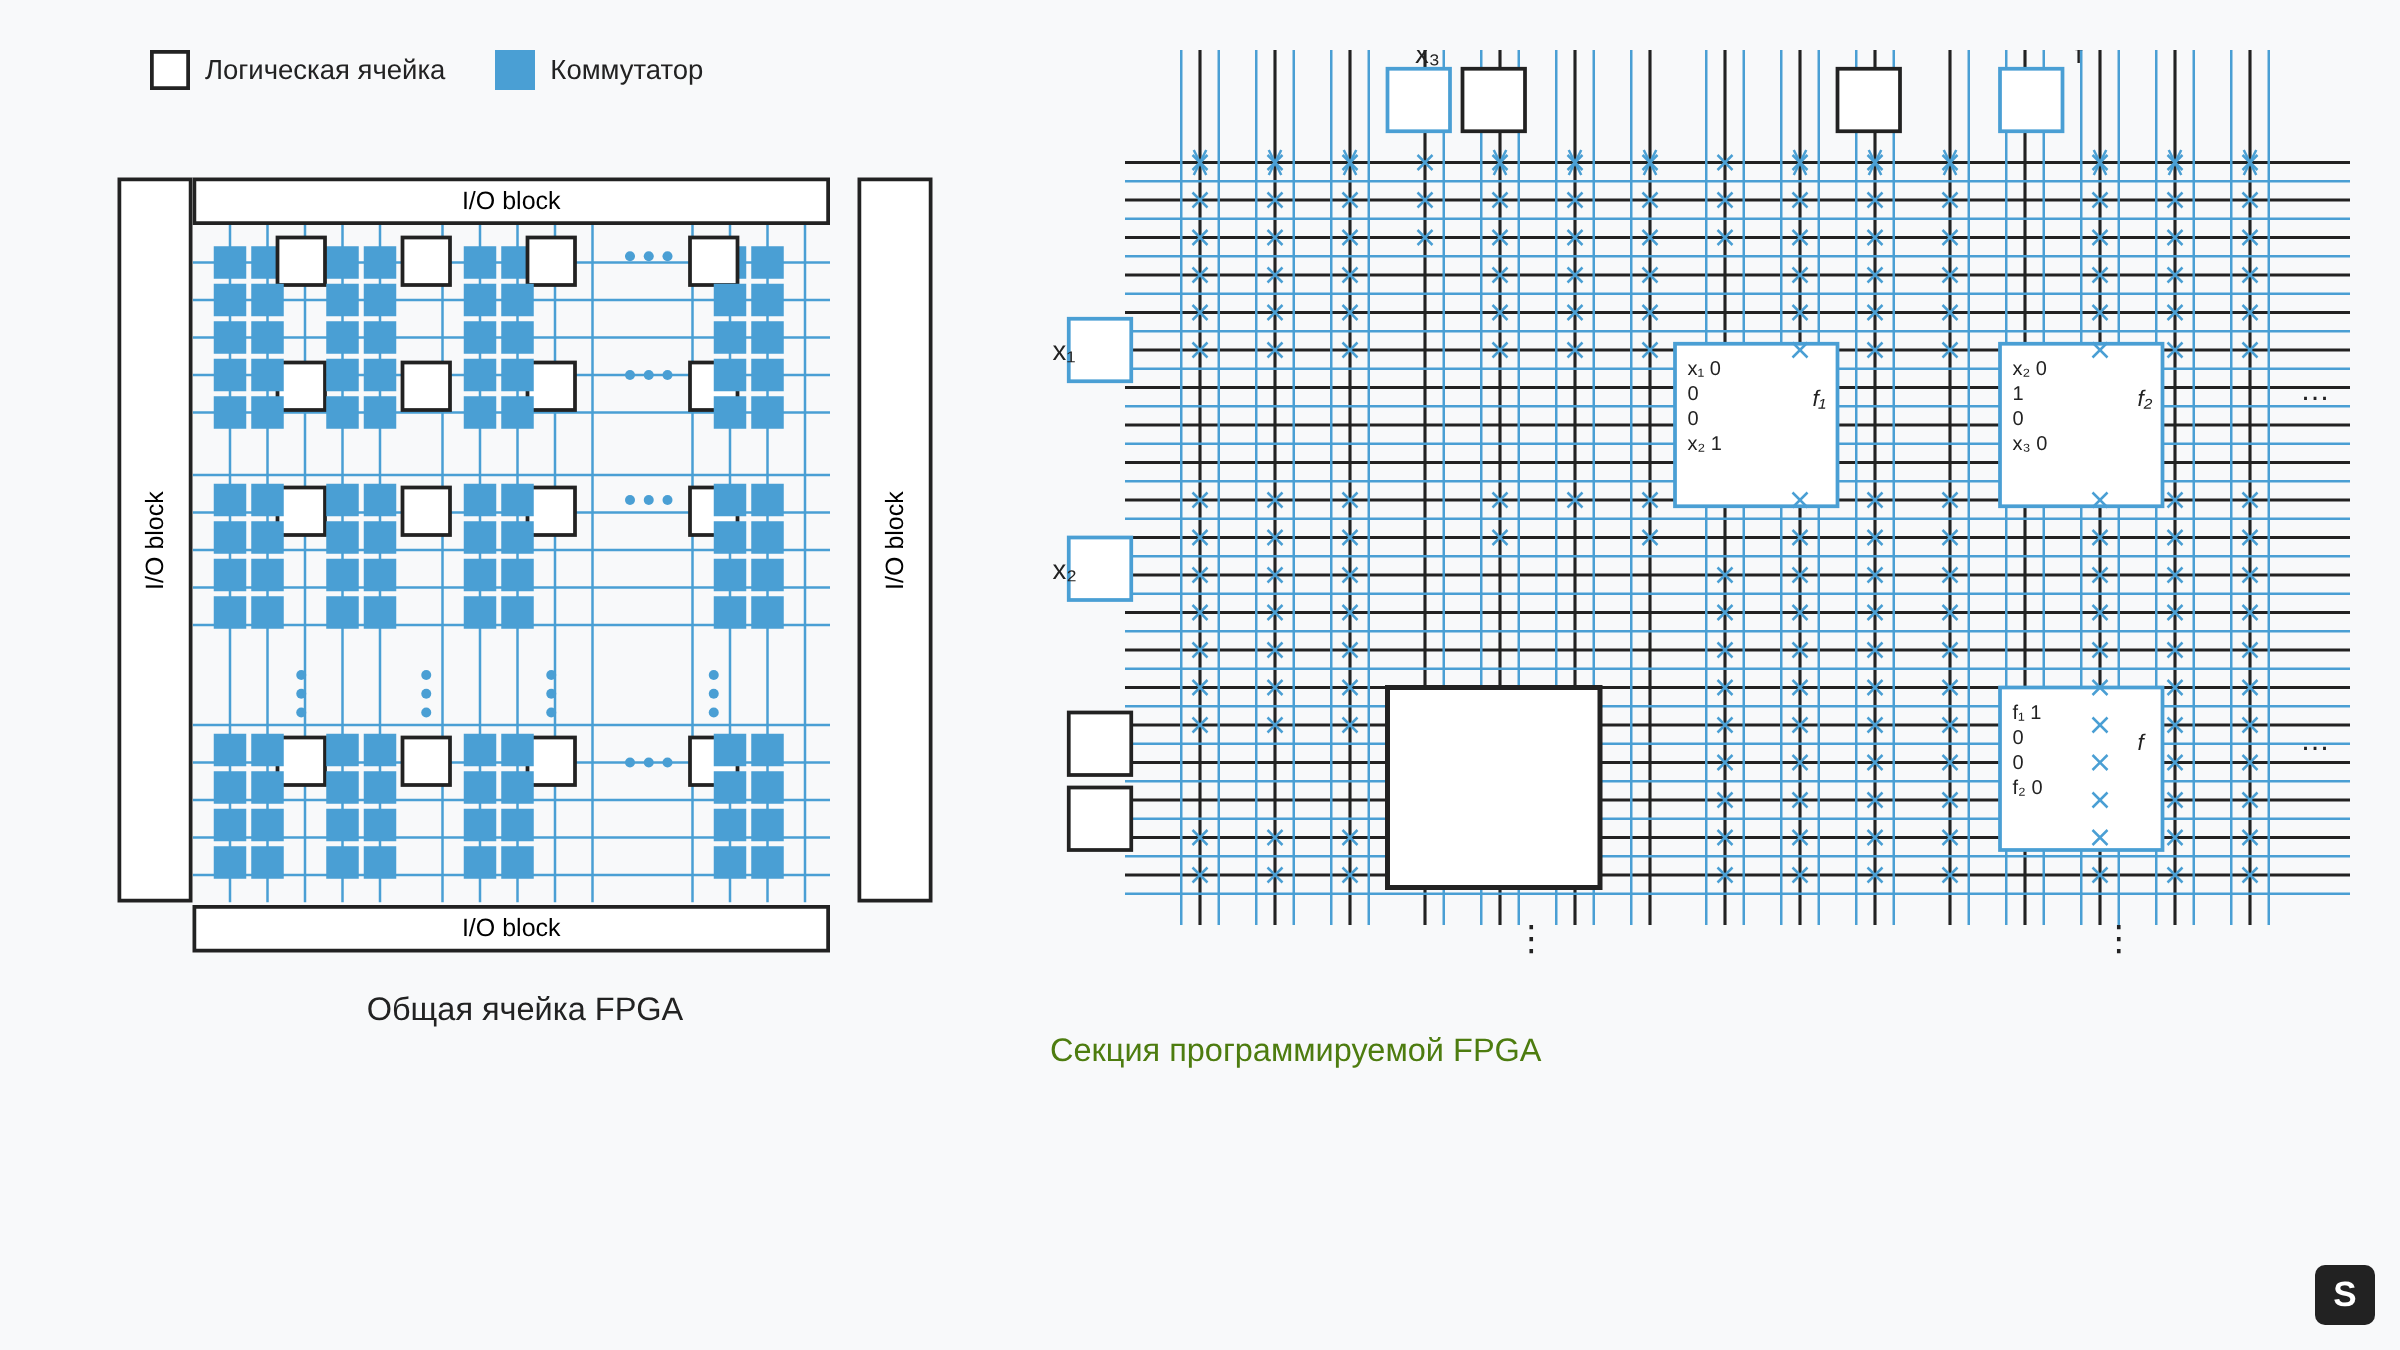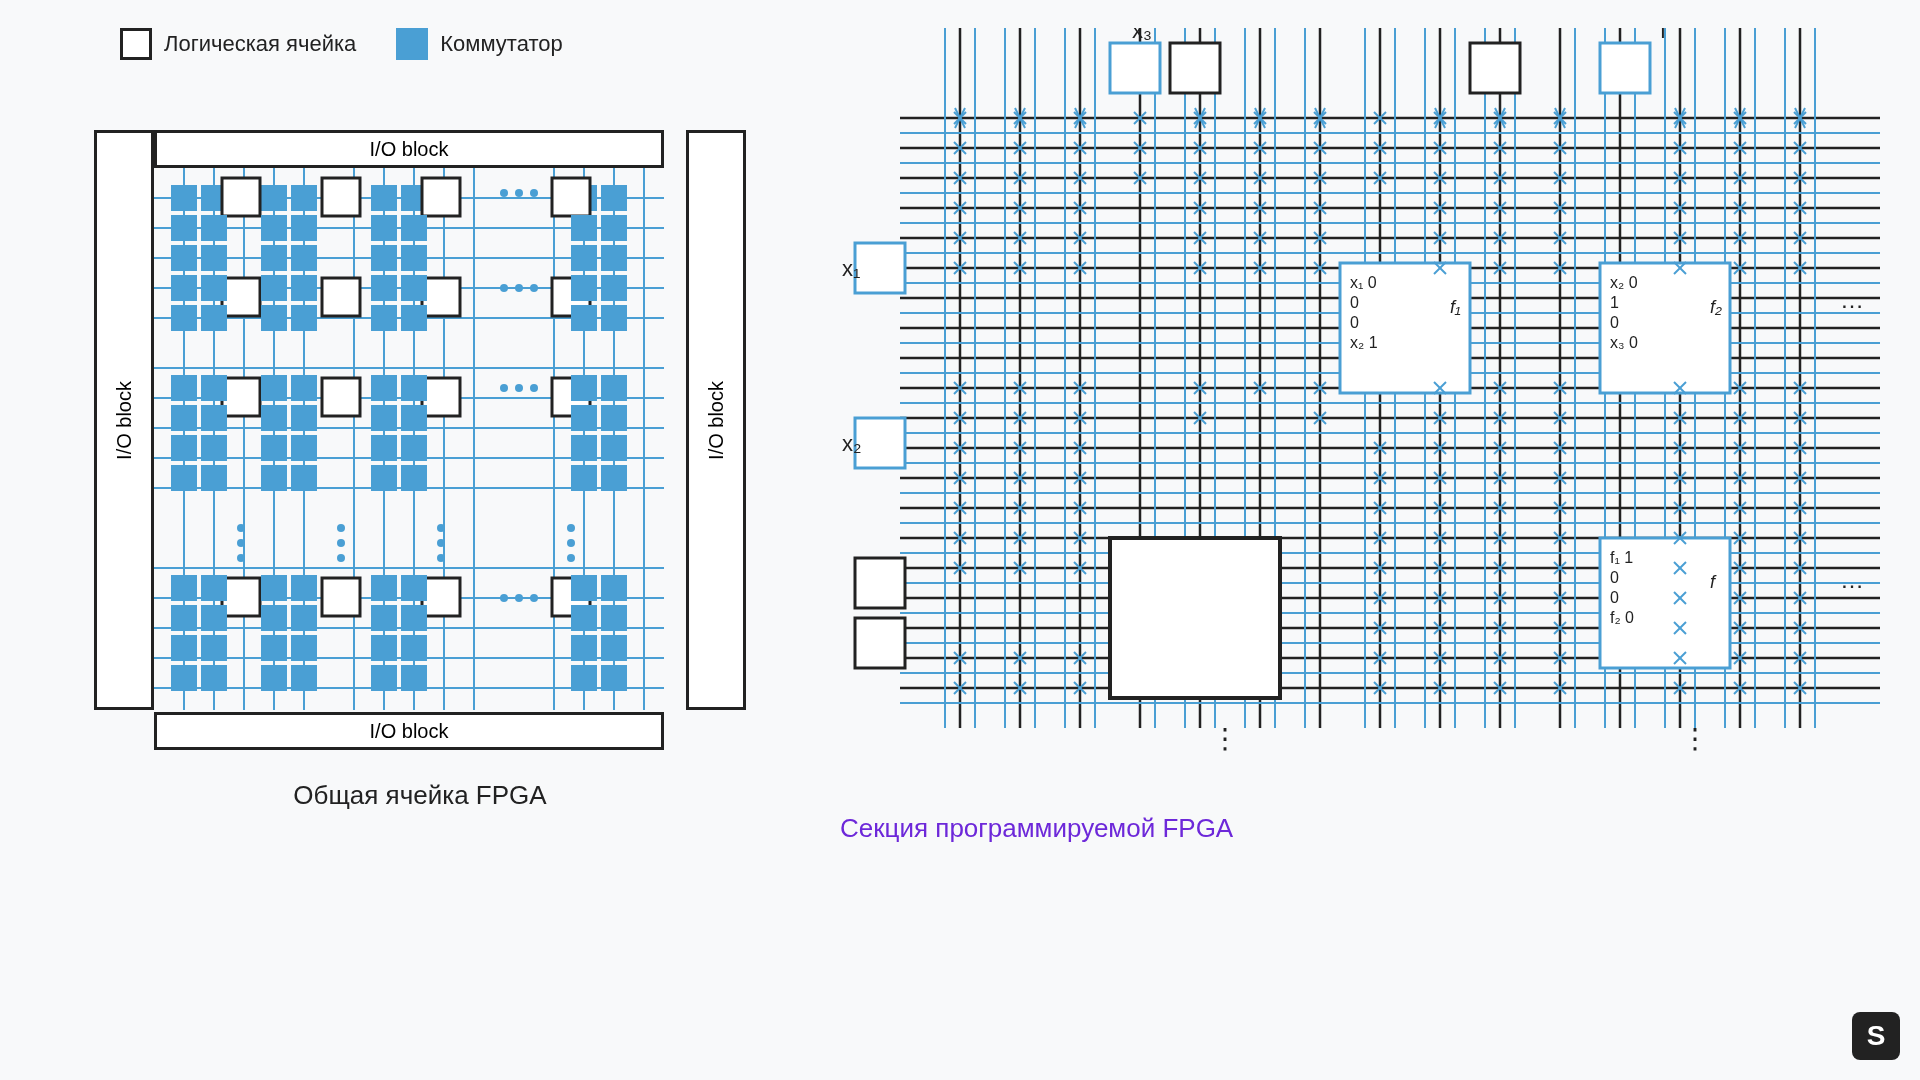--- a/index.html
+++ b/index.html
@@ -9,21 +9,21 @@
       background: #f8f9fa;
       font-family: 'Arial', sans-serif;
       overflow: hidden;
       display: flex;
       flex-direction: column;
     }
     .main-container {
       display: flex;
       flex-direction: row;
       flex: 1;
-      padding: 28px 60px 20px 60px;
+      padding: 40px 60px 20px 60px;
       gap: 60px;
     }
     
     .left-panel {
       flex: 0 0 720px;
       display: flex;
       flex-direction: column;
       align-items: center;
     }
     .legend {
@@ -948,19 +948,19 @@
             <line x1="246" y1="654" x2="234" y2="666"></line>
         </g>
 
         <text x="1000" y="280" font-size="24" fill="#222" font-family="Arial">…</text>
         <text x="1000" y="560" font-size="24" fill="#222" font-family="Arial">…</text>
 
         <text x="385" y="720" font-size="28" fill="#222" font-family="Arial" text-anchor="middle">⋮</text>
         <text x="855" y="720" font-size="28" fill="#222" font-family="Arial" text-anchor="middle">⋮</text>
       </svg>
     </div>
-    <div class="caption" style="font-size:26px;color:#6d28d9;text-align:center;margin-top:5px;">Секция программируемой FPGA</div>
+    <div class="caption" style="font-size:26px;color:#4d7c0f;text-align:center;margin-top:5px;">Секция программируемой FPGA</div>
   </div>
 </div>
 
 <div class="logo">
   <span>S</span>
 </div>
 
 </body></html>

